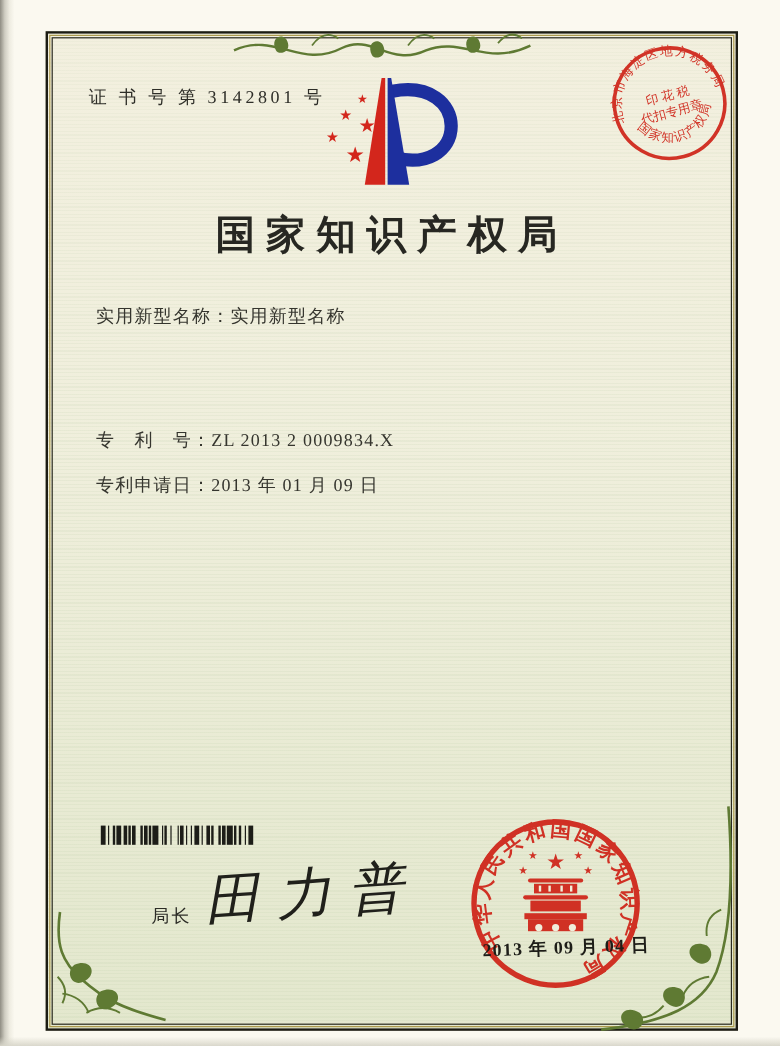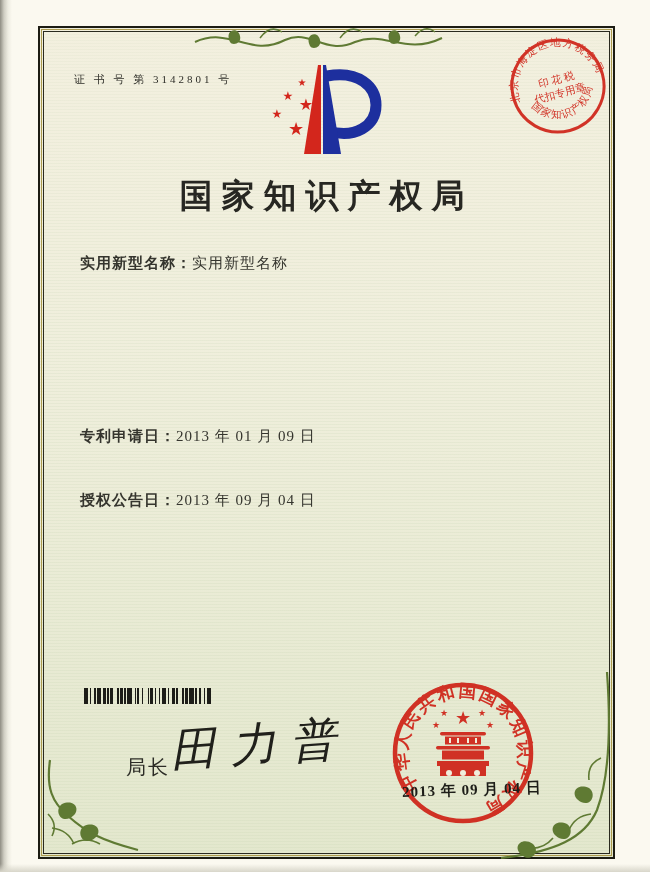--- a/index.html
+++ b/index.html
@@ -18,43 +18,43 @@
     background:
       linear-gradient(180deg, rgba(244,240,224,.55) 0%, rgba(236,238,218,.25) 40%, rgba(210,222,186,.45) 100%),
       repeating-linear-gradient(0deg, rgba(128,164,112,.10) 0 1px, rgba(255,255,255,0) 1px 3px),
       #f1efdd;
     border:2px solid #1c1c13;
     box-sizing:border-box;
   }
   .sheet::before{content:'';position:absolute;inset:1px;border:1px solid #ab9a4d;pointer-events:none;z-index:1;}
   .sheet::after{content:'';position:absolute;inset:3px;border:1.5px solid #2a2a1f;pointer-events:none;z-index:1;}
 
-  .cert-no{position:absolute;left:34px;top:44px;font-size:11px;letter-spacing:3px;color:#2e2e28;z-index:4;}
+  .cert-no{position:absolute;left:34px;top:44px;font-size:15px;letter-spacing:3px;color:#2e2e28;z-index:4;}
 
   .logo{position:absolute;left:224px;top:32px;width:118px;height:104px;z-index:4;}
 
   .tax-stamp{position:absolute;left:468px;top:8px;width:100px;height:100px;z-index:6;opacity:.92;}
 
   .title{position:absolute;left:0;top:146px;width:100%;text-align:center;
     font-size:33px;font-weight:bold;letter-spacing:9px;color:#272722;z-index:4;}
 
   .field{position:absolute;left:40px;font-size:15px;color:#35352e;letter-spacing:1px;z-index:4;white-space:nowrap;}
-  .field .lab{font-weight:700;}
-  .f0{top:226px}.f1{top:280px}.f2{top:330px}.f3{top:399px}.f4{top:423px}.f5{top:463px}
+  .field .lab{font-weight:400;}
+  .f0{top:226px}.f1{top:280px}.f2{top:330px}.f3{top:367px}.f4{top:423px}.f5{top:463px}
 
   .paras{position:absolute;left:38px;top:494px;width:504px;z-index:4;
     font-size:14px;line-height:22px;color:#3a3a31;font-style:italic;}
   .paras p{margin:0;text-indent:2em;text-align:justify;}
 
   .barcode{position:absolute;left:44px;top:660px;height:16px;display:flex;align-items:stretch;z-index:4;}
   .barcode span{display:block;height:100%;}
   .barcode .b{background:#1d1d18;}
   .barcode .s{background:transparent;}
 
-  .sig-label{position:absolute;left:86px;top:726px;font-size:20px;color:#2c2c26;letter-spacing:2px;z-index:4;}
+  .sig-label{position:absolute;left:86px;top:726px;font-size:15px;color:#2c2c26;letter-spacing:2px;z-index:4;}
   .signature{position:absolute;left:130px;top:686px;font-size:46px;color:#20201b;z-index:4;
     font-style:italic;letter-spacing:14px;transform:rotate(-4deg);font-family:"DejaVu Serif",serif;white-space:nowrap;}
 
   .seal{position:absolute;left:350px;top:652px;width:146px;height:146px;z-index:5;opacity:.93;}
   .seal-date{position:absolute;left:362px;top:752px;width:170px;font-size:15px;font-weight:600;color:#1d1d18;
     letter-spacing:1px;transform:rotate(-2deg);z-index:6;white-space:nowrap;}
 
   .footer{position:absolute;left:0;top:808px;width:100%;text-align:center;font-size:13px;
     letter-spacing:3px;color:#33332c;z-index:4;}
 
@@ -132,25 +132,25 @@
       <text x="50" y="47" font-size="10.5" text-anchor="middle">印 花 税</text>
       <text x="50" y="61" font-size="10.5" text-anchor="middle">代扣专用章</text>
     </g>
   </svg>
 
   <div class="title">国家知识产权局</div>
 
   <div class="field f0">
     <span class="lab">实用新型名称：</span><span>实用新型名称</span>
   </div>
+  <div class="field f2">
+    <span class="lab">专　利　号：</span><span>ZL 2013 2 0009834.X</span>
+  </div>
   <div class="field f3">
     <span class="lab">专利申请日：</span><span>2013 年 01 月 09 日</span>
-  </div>
-  <div class="field f5">
-    <span class="lab">授权公告日：</span><span>2013 年 09 月 04 日</span>
   </div>
 
   <div class="paras">
   </div>
 
   <div class="barcode" id="barcode">
       <span class="b" style="width: 4.35px;"></span>
       <span class="s" style="width: 1.45px;"></span>
       <span class="b" style="width: 1.45px;"></span>
       <span class="s" style="width: 2.9px;"></span>

